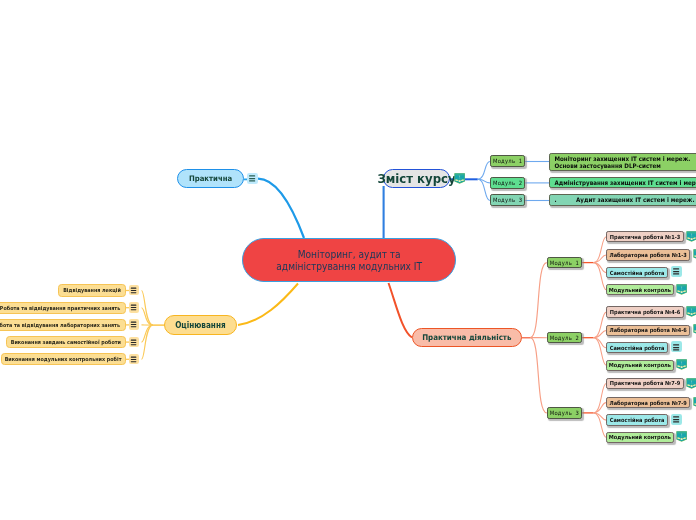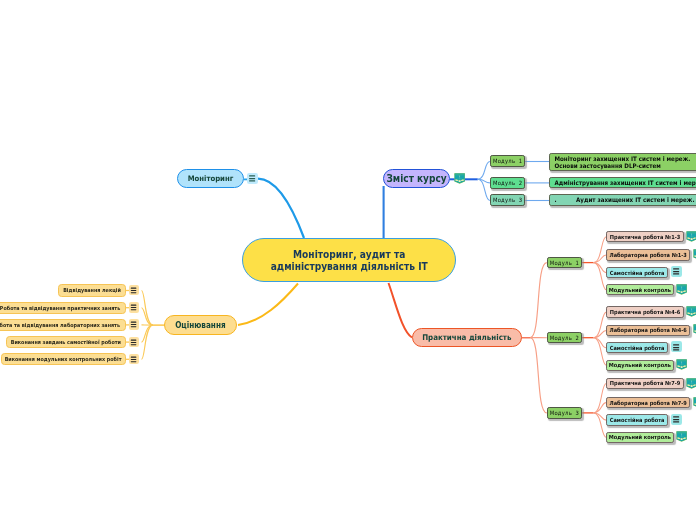--- a/index.html
+++ b/index.html
@@ -4,30 +4,30 @@
 <style>
   html,body{margin:0;padding:0;}
   body{width:696px;height:520px;background:#ffffff;overflow:hidden;
        font-family:"DejaVu Sans",sans-serif;position:relative;}
   #stage{position:absolute;left:0;top:0;width:696px;height:520px;overflow:hidden;
          -webkit-font-smoothing:antialiased;opacity:0.9999;}
   svg.links{position:absolute;left:0;top:0;width:696px;height:520px;pointer-events:none;z-index:1;}
   .node{position:absolute;box-sizing:border-box;display:flex;align-items:center;
         justify-content:center;text-align:center;white-space:nowrap;z-index:3;}
 
-  .root{left:242.4px;top:238.4px;width:213.6px;height:43.9px;background:#fde047;
+  .root{left:242.4px;top:238.4px;width:213.6px;height:43.9px;background:#ef4444;
         border:1.6px solid #3a9fe0;border-radius:22px;color:#17395b;
-        font-weight:bold;font-size:10.1px;line-height:11.7px;font-stretch:condensed;
+        font-weight:normal;font-size:10.1px;line-height:11.7px;font-stretch:condensed;
         padding-top:1px;}
 
   .b1{border-radius:999px;font-weight:bold;color:#14463a;font-stretch:condensed;}
   .lit{left:177px;top:168.5px;width:67px;height:19.8px;background:#b0e3fb;
        border:1.6px solid #1e90e8;font-size:7.7px;}
-  .zmist{left:383.2px;top:168.9px;width:66.7px;height:19.1px;background:#c4b5fd;
-         border:1.7px solid #2352d8;font-size:10px;}
+  .zmist{left:383.2px;top:168.9px;width:66.7px;height:19.1px;background:#e5e5e5;
+         border:1.7px solid #2352d8;font-size:13px;}
   .prakt{left:411.8px;top:328.1px;width:110px;height:19px;background:#f9bca8;
          border:1.7px solid #ec5526;font-size:7.9px;}
   .ocin{left:164.2px;top:315.2px;width:72.4px;height:20.1px;background:#fddd90;
         border:1.9px solid #f7b521;font-size:8.1px;}
 
   .rect{position:absolute;box-sizing:border-box;display:flex;align-items:center;
         white-space:nowrap;border-radius:2.2px;font-stretch:condensed;z-index:3;}
   .mod{justify-content:center;border:0.9px solid #4f5745;color:#0e120e;font-size:5.8px;
        box-shadow:1.2px 1.2px 0.9px rgba(135,135,135,0.55);letter-spacing:0.25px;
        word-spacing:1.6px;text-indent:0.25px;}
@@ -100,25 +100,25 @@
     <path d="M582.2,412.9 L593.5,412.9" fill="none" stroke="#f4562c" stroke-width="1.3"></path>
     <path d="M593.5,412.9 C602,412.9 601,383.5 606.2,383.5" fill="none" stroke="#f79f86" stroke-width="1.05"></path>
     <path d="M593.5,412.9 C602,412.9 601,402.6 606.2,402.6" fill="none" stroke="#f79f86" stroke-width="1.05"></path>
     <path d="M593.5,412.9 C602,412.9 601,420.1 606.2,420.1" fill="none" stroke="#f79f86" stroke-width="1.05"></path>
     <path d="M593.5,412.9 C602,412.9 601,437.3 606.2,437.3" fill="none" stroke="#f79f86" stroke-width="1.05"></path>
   </svg>
 
   <div class="node root">
     <div>
       <div>Моніторинг, аудит та</div>
-      <div>адміністрування діяльність ІТ</div>
+      <div>адміністрування модульних ІТ</div>
     </div>
   </div>
 
-  <div class="node b1 lit">Моніторинг</div>
+  <div class="node b1 lit">Практична</div>
   <div class="ic ham litic" style="left:246.8px;top:173.2px;background:#bfeafd">
       <svg viewBox="0 0 22 22" width="11.2" height="10.6">
         <rect x="3.8" y="4.9" width="12.8" height="2.5" rx="1.1"></rect>
         <rect x="3.8" y="10.4" width="12.8" height="2.5" rx="1.1"></rect>
         <rect x="3.8" y="15.2" width="12.8" height="2.5" rx="1.1"></rect>
       </svg>
     </div>
 
   <div class="node b1 zmist">Зміст курсу</div>
   <div class="ic bdg" style="left:454.1px;top:173.3px">

